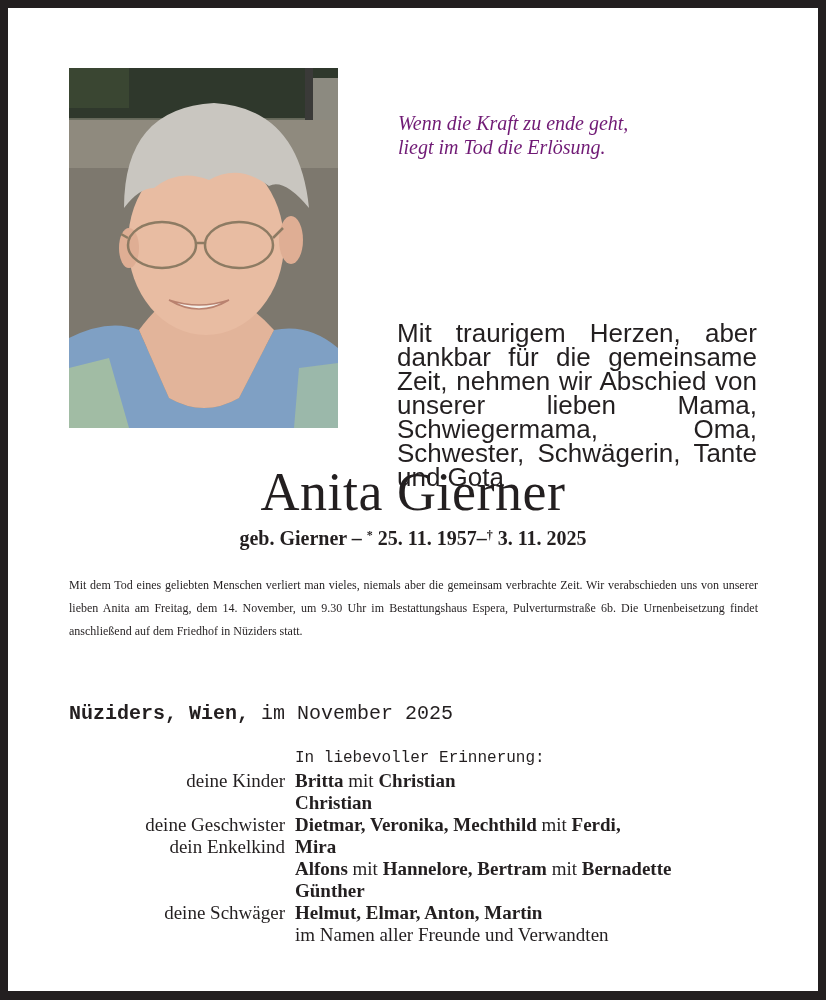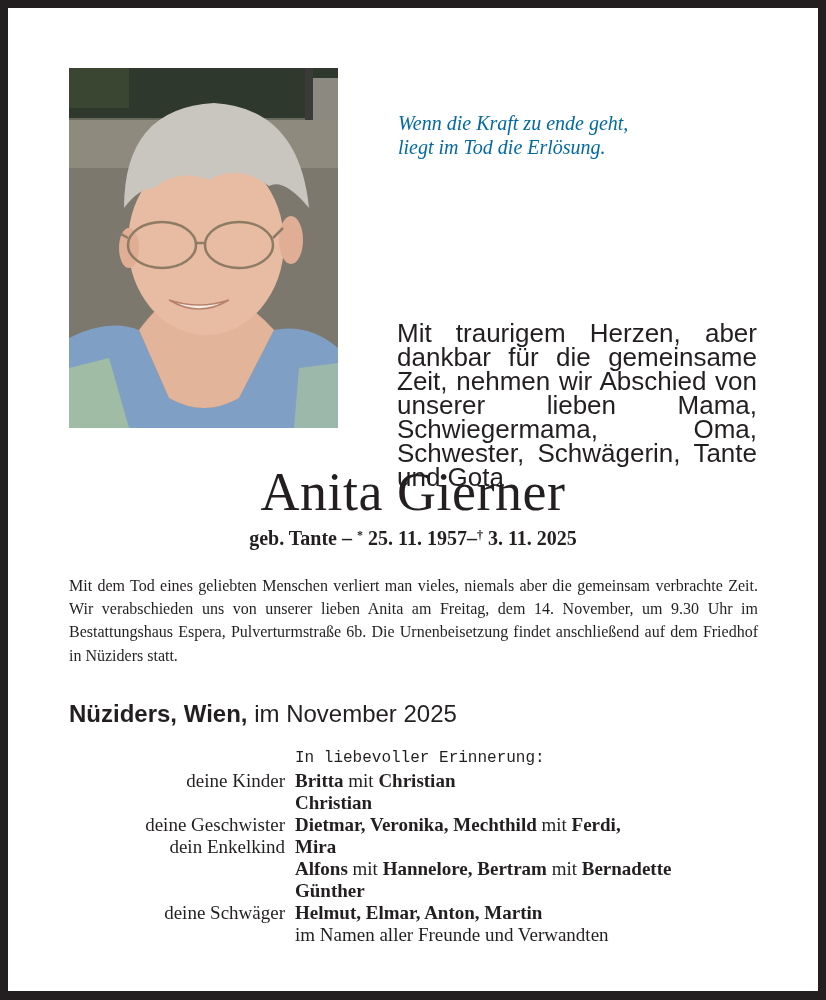--- a/index.html
+++ b/index.html
@@ -25,21 +25,21 @@
       background: linear-gradient(180deg, #2c3327 0%, #3a4333 12%, #8f8c80 16%, #a29d90 30%, #7d7a70 45%, #6e6a61 60%, #8a857b 80%, #9a9488 100%);
     }
     .photo svg { display: block; }
     .quote {
       position: absolute;
       left: 390px; top: 103px;
       font-family: "Liberation Serif", "DejaVu Serif", serif;
       font-style: italic;
       font-size: 20px;
       line-height: 24px;
-      color: #0369a1;
+      color: #701a75;
     }
     .intro {
       position: absolute;
       left: 389px; top: 313px;
       width: 360px;
       font-family: Liberation Sans, sans-serif;
       font-size: 26px;
       line-height: 24px;
       text-align: justify;
       text-align-last: left;
@@ -63,30 +63,30 @@
       font-weight: bold;
       font-size: 20px;
       line-height: 26px;
     }
     .dates sup { font-size: 12px; vertical-align: 6px; }
     .body-text {
       position: absolute;
       left: 61px; top: 566px;
       width: 689px;
       font-family: "Liberation Serif", "DejaVu Serif", serif;
-      font-size: 16px;
+      font-size: 12px;
       line-height: 23.2px;
       text-align: justify;
       text-align-last: left;
     }
     .place {
       position: absolute;
       left: 61px; top: 694px;
-      font-family: Liberation Sans, sans-serif;
-      font-size: 24px;
+      font-family: Liberation Mono, monospace;
+      font-size: 20px;
       line-height: 24px;
     }
     .place b { font-weight: bold; }
     .memory-heading {
       position: absolute;
       left: 287px; top: 738px;
       font-family: Liberation Mono, monospace;
       font-size: 16px;
       line-height: 24px;
     }
@@ -150,21 +150,21 @@
   <div class="quote">
     <div>Wenn die Kraft zu ende geht,</div>
     <div>liegt im Tod die Erlösung.</div>
   </div>
 
   <div class="intro">Mit traurigem Herzen, aber dankbar für die gemeinsame Zeit, nehmen wir Abschied von unserer lieben Mama, Schwiegermama, Oma, Schwester, Schwägerin, Tante und Gota</div>
 
   <div class="name">Anita Gierner</div>
 
   <div class="dates">
-    <span>geb. Tante</span>
+    <span>geb. Gierner</span>
     <span> </span><span>–</span>
     <sup>*</sup>
     <span>25. 11. 1957</span><span>–</span><sup>†</sup>
     <span>3. 11. 2025</span>
   </div>
 
   <div class="body-text">Mit dem Tod eines geliebten Menschen verliert man vieles, niemals aber die gemeinsam verbrachte Zeit. Wir verabschieden uns von unserer lieben Anita am Freitag, dem 14. November, um 9.30 Uhr im Bestattungshaus Espera, Pulverturmstraße 6b. Die Urnenbeisetzung findet anschließend auf dem Friedhof in Nüziders statt.</div>
 
   <div class="place">
     <b>Nüziders, Wien,</b>

